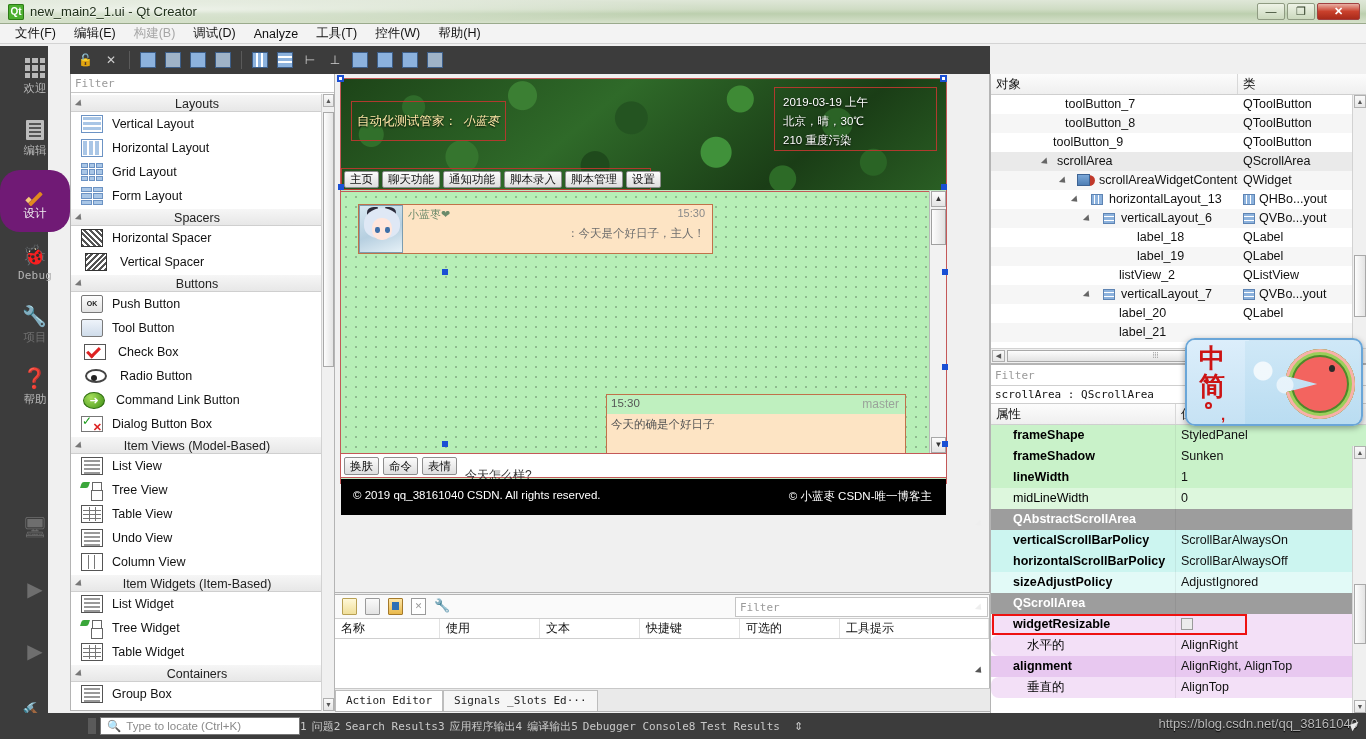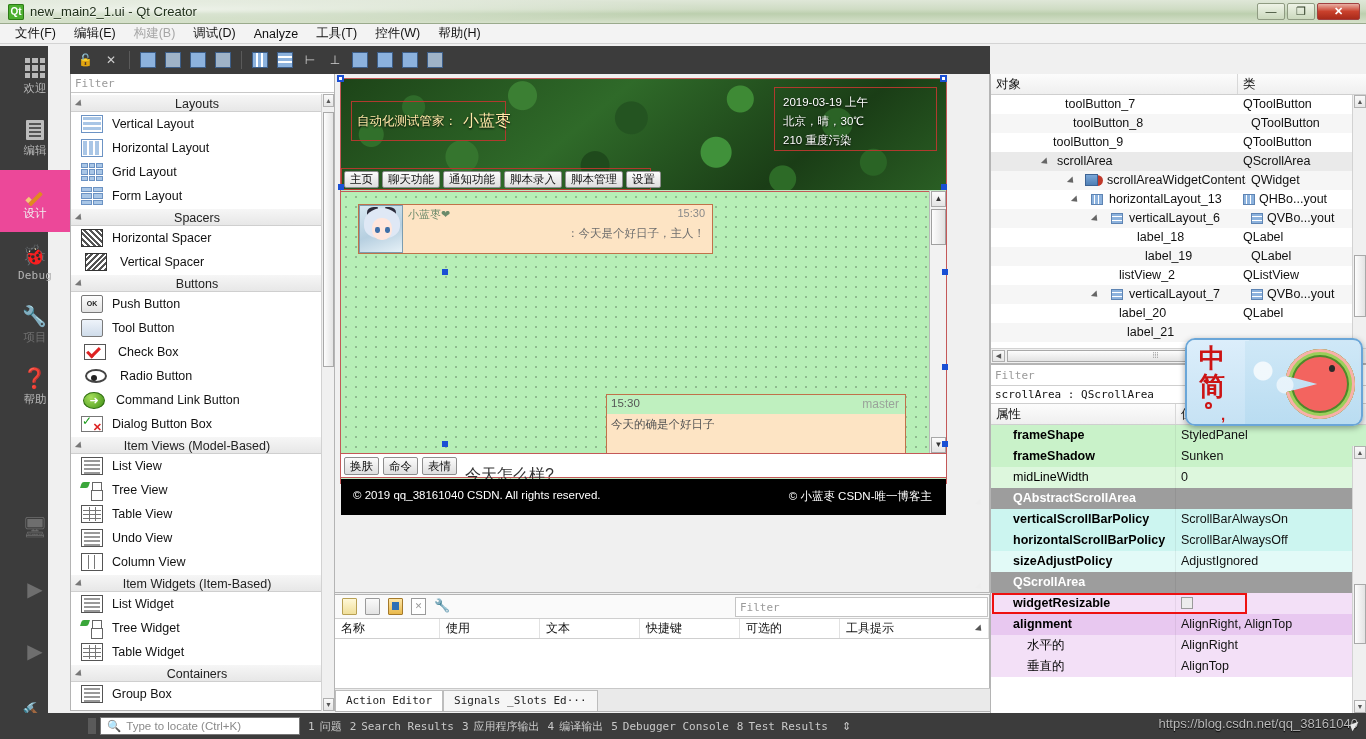--- a/index.html
+++ b/index.html
@@ -63,21 +63,21 @@
   
   #modebar{
     position:absolute; left:0; top:46px; width:48px; height:667px;
     background:#3c3c3c;
   }
   .mode{
     width:70px; height:62px; color:#b5b5b5;
     display:flex; flex-direction:column; align-items:center; justify-content:center;
     font-size:11.5px; gap:3px;
   }
-  .mode.active{ background:#ec4899; color:#f0f0f0; }
+  .mode.active{ background:#701a75; color:#f0f0f0;border-radius:20px; }
   .mode.dim{ color:#6e6e6e; }
   .mode .glyph{ font-size:20px; line-height:22px; }
   .mode .label{ font-size:11.5px; }
   .mode.debugmode .label{ font-family:"DejaVu Sans Mono", monospace; font-size:11px; letter-spacing:.2px;}
   #modebar .spacer{ height:78px; }
   .gridicon{ width:20px;height:20px;display:grid;grid-template-columns:repeat(3,1fr);
     grid-template-rows:repeat(3,1fr); gap:2px;}
   .gridicon i{ background:#b9b9b9; display:block; }
   .docicon{ width:18px;height:20px;background:#bdbdbd;border-radius:1px;position:relative;}
   .docicon:after{content:"";position:absolute;left:3px;top:3px;right:3px;height:2px;
@@ -213,21 +213,21 @@
       radial-gradient(circle at 73% 90%, #2d6b27 0 13px, transparent 14px),
       linear-gradient(140deg,#1d4418,#2f6a29 40%,#1a3d16 75%,#2a5f24);
     overflow:hidden;
   }
   #hdr-title{
     position:absolute; left:10px; top:22px; width:155px; height:40px;
     border:1px solid #b03a2e; color:#ffe9a8; font-size:12.5px;
     display:flex; align-items:center; padding-left:5px; white-space:nowrap;
     text-shadow:0 1px 2px #000;
   }
-  #hdr-title .big{ font-size:16px; margin-left:6px; }
+  #hdr-title .big{ font-size:12px; margin-left:6px;font-style:italic; }
   #hdr-weather{
     position:absolute; right:9px; top:8px; width:163px; height:64px;
     border:1px solid #b03a2e; color:#fff; font-size:11.5px;
     padding:5px 0 0 8px; line-height:19px; text-shadow:0 1px 2px #000;
   }
   #hdr-tabs{
     position:absolute; left:0; bottom:0; height:22px; width:310px;
     border:1px solid #b03a2e; display:flex; align-items:center; gap:3px; padding:0 2px;
   }
   .hdr-tab{
@@ -288,21 +288,21 @@
   #form-scroll .thumb{ position:absolute; left:1px; top:18px; width:15px; height:36px;
     background:linear-gradient(to right,#fdfdfd,#e0e0e0); border:1px solid #a0a0a0;}
 
   #form-input{
     position:absolute; left:0; top:374px; width:605px; height:25px;
     background:#fff; border-top:1px solid #c45858; border-bottom:1px solid #c45858;
     display:flex; align-items:center; gap:4px; padding-left:3px;
   }
   .inp-btn{ height:18px; padding:0 5px; line-height:16px; font-size:11.5px;
     background:linear-gradient(#fbfbfb,#dedede); border:1px solid #8d8d8d; border-radius:2px; color:#111;}
-  #inp-text{ font-size:16px; color:#333; margin-left:4px;margin-top:20px; }
+  #inp-text{ font-size:12px; color:#333; margin-left:4px;margin-top:20px; }
 
   #form-footer{
     position:absolute; left:0; top:400px; width:605px; height:36px;
     background:#000; color:#fff; font-size:11.5px;
   }
   #footer-left{ position:absolute; left:12px; top:10px; }
   #footer-right{ position:absolute; right:14px; top:10px; }
 
   .handle{ position:absolute; width:6px; height:6px; background:#1a4fd4; }
   .handle.hollow{ background:#fff; border:2px solid #1a4fd4; width:7px; height:7px; }
@@ -340,21 +340,21 @@
   
   #objpanel{
     position:absolute; left:990px; top:74px; width:376px; height:290px;
     background:#fff; border:1px solid #b4b4b4; border-top:none; border-right:none;
   }
   #obj-head{ display:flex; height:21px; border-bottom:1px solid #cfcfcf;
     background:linear-gradient(#fcfcfc,#efefef); font-size:12.5px; color:#111; }
   #obj-head .c1{ width:247px; padding-left:5px; line-height:20px; border-right:1px solid #d8d8d8;}
   #obj-head .c2{ flex:1; padding-left:5px; line-height:20px; }
   .obj-row{ display:flex; height:19px; font-size:12.5px; color:#111; align-items:center; }
-  .obj-row.alt{ background:#f6f6f6;padding-left:8px; }
+  .obj-row.alt{ background:#f6f6f6; }
   .obj-row.sel{ background:#eaeaea; }
   .obj-c1{ width:247px; position:relative; height:19px; line-height:19px; overflow:hidden;}
   .obj-c2{ flex:1; padding-left:5px; line-height:19px; display:flex; align-items:center; gap:4px;}
   .obj-name{ position:absolute; line-height:19px; white-space:nowrap; }
   .obj-tri{ position:absolute; width:0;height:0;
     border-left:5px solid #666; border-top:4px solid transparent; border-bottom:4px solid transparent;
     transform:rotate(45deg); top:6px; }
   .mini{ width:12px; height:11px; display:inline-block; vertical-align:-1px; position:relative;}
   .mini.hbox{ background:linear-gradient(to right,#8cb2dd 0 2px,#fff 2px 3px,#8cb2dd 3px 6px,#fff 6px 7px,#8cb2dd 7px 12px);
     border:1px solid #5e84b3;}
@@ -399,21 +399,21 @@
   .pe-row{ display:flex; height:21px; font-size:12.5px; align-items:center; }
   .pe-c1{ width:185px; height:21px; line-height:21px; padding-left:22px;
      border-right:1px solid rgba(0,0,0,.06); overflow:hidden; white-space:nowrap;}
   .pe-c2{ flex:1; height:21px; line-height:21px; padding-left:5px; color:#111;
      overflow:hidden; white-space:nowrap;}
   .pe-row.green{ background:#c9f2c9; }
   .pe-row.green2{ background:#ddf7dd; }
   .pe-row.cyan{ background:#ccf5f0; }
   .pe-row.cyan2{ background:#e2faf7; }
   .pe-row.purple{ background:#e8c8f0; }
-  .pe-row.purple2{ background:#f3e0f7; }
+  .pe-row.purple2{ background:#f3e0f7;border-radius:8px; }
   .pe-row.grouphdr{ background:#9d9d9d; color:#fff; font-weight:bold; }
   .pe-row.grouphdr .pe-c1{ color:#fff; }
   .pe-row.bold .pe-c1{ font-weight:bold; }
   .pe-row .grp-tri{ position:absolute; width:0;height:0;
     border-left:5px solid #eee; border-top:4px solid transparent;border-bottom:4px solid transparent;
     transform:rotate(45deg); margin-left:-14px; margin-top:8px;}
   .pe-row .sub-tri{ position:absolute; width:0;height:0;
     border-left:5px solid #555; border-top:4px solid transparent;border-bottom:4px solid transparent;
     transform:rotate(45deg); margin-left:-14px; margin-top:8px;}
   #pe-highlight{ position:absolute; left:1px; width:255px; height:21px;
@@ -463,21 +463,21 @@
   #statusbar{
     position:absolute; left:0; top:713px; width:1366px; height:26px;
     background:#3c3c3c; display:flex; align-items:center;
   }
   #sb-locate{
     margin-left:100px; width:200px; height:18px; background:#fff; border:1px solid #777;
     display:flex; align-items:center; gap:5px; padding-left:6px;
     font-size:11.5px; color:#8a8a8a;
   }
   .sb-item{ color:#c9c9c9; font-family:"DejaVu Sans Mono", monospace; font-size:11px;
-    margin-left:8px; white-space:nowrap;}
+    margin-left:0; white-space:nowrap;}
   .sb-item .num{ color:#c9c9c9; margin-right:5px; }
   #sb-updown{ margin-left:14px; color:#c9c9c9; font-size:11px; }
   #sb-grip{ position:absolute; left:88px; top:5px; width:8px; height:16px;
     background:#5a5a5a; }
   #watermark{
     position:absolute; right:8px; top:716px; font-size:13px; color:#b9b9b9;
     text-shadow:0 1px 1px #000;
   }
   #wm-cursor{ position:absolute; right:6px; top:723px; width:0;height:0;
     border-left:9px solid #e8e8e8; border-bottom:7px solid transparent;
@@ -995,20 +995,24 @@
   <div class="pe-row green bold">
     <div class="pe-c1">frameShape</div>
     <div class="pe-c2">StyledPanel</div>
     </div>
 
   <div class="pe-row green bold">
     <div class="pe-c1">frameShadow</div>
     <div class="pe-c2">Sunken</div>
     </div>
 
+  <div class="pe-row green bold">
+    <div class="pe-c1">lineWidth</div>
+    <div class="pe-c2">1</div>
+    </div>
 
   <div class="pe-row green2">
     <div class="pe-c1">midLineWidth</div>
     <div class="pe-c2">0</div>
     </div>
 
   <div class="pe-row grouphdr">
     <span class="grp-tri"></span>
     <div class="pe-c1">QAbstractScrollArea</div>
     <div class="pe-c2"></div>
@@ -1034,29 +1038,29 @@
     <div class="pe-c1">QScrollArea</div>
     <div class="pe-c2"></div>
     </div>
 
   <div class="pe-row purple2 bold" style="position:relative">
     <div class="pe-c1">widgetResizable</div>
     <div class="pe-c2"><span class="pe-checkbox"></span></div>
     <div id="pe-highlight"></div>
     </div>
 
+  <div class="pe-row purple2">
+    <div class="pe-c1" style="padding-left:36px">水平的</div>
+    <div class="pe-c2">AlignRight</div>
+    </div>
+
   <div class="pe-row purple bold">
     <span class="sub-tri"></span>
     <div class="pe-c1">alignment</div>
     <div class="pe-c2">AlignRight, AlignTop</div>
-    </div>
-
-  <div class="pe-row purple2">
-    <div class="pe-c1" style="padding-left:36px">水平的</div>
-    <div class="pe-c2">AlignRight</div>
     </div>
 
   <div class="pe-row purple2">
     <div class="pe-c1" style="padding-left:36px">垂直的</div>
     <div class="pe-c2">AlignTop</div>
     </div>
 
   <div id="pe-scroll">
     <div class="up">▲</div>
     <div class="thumb"></div>

